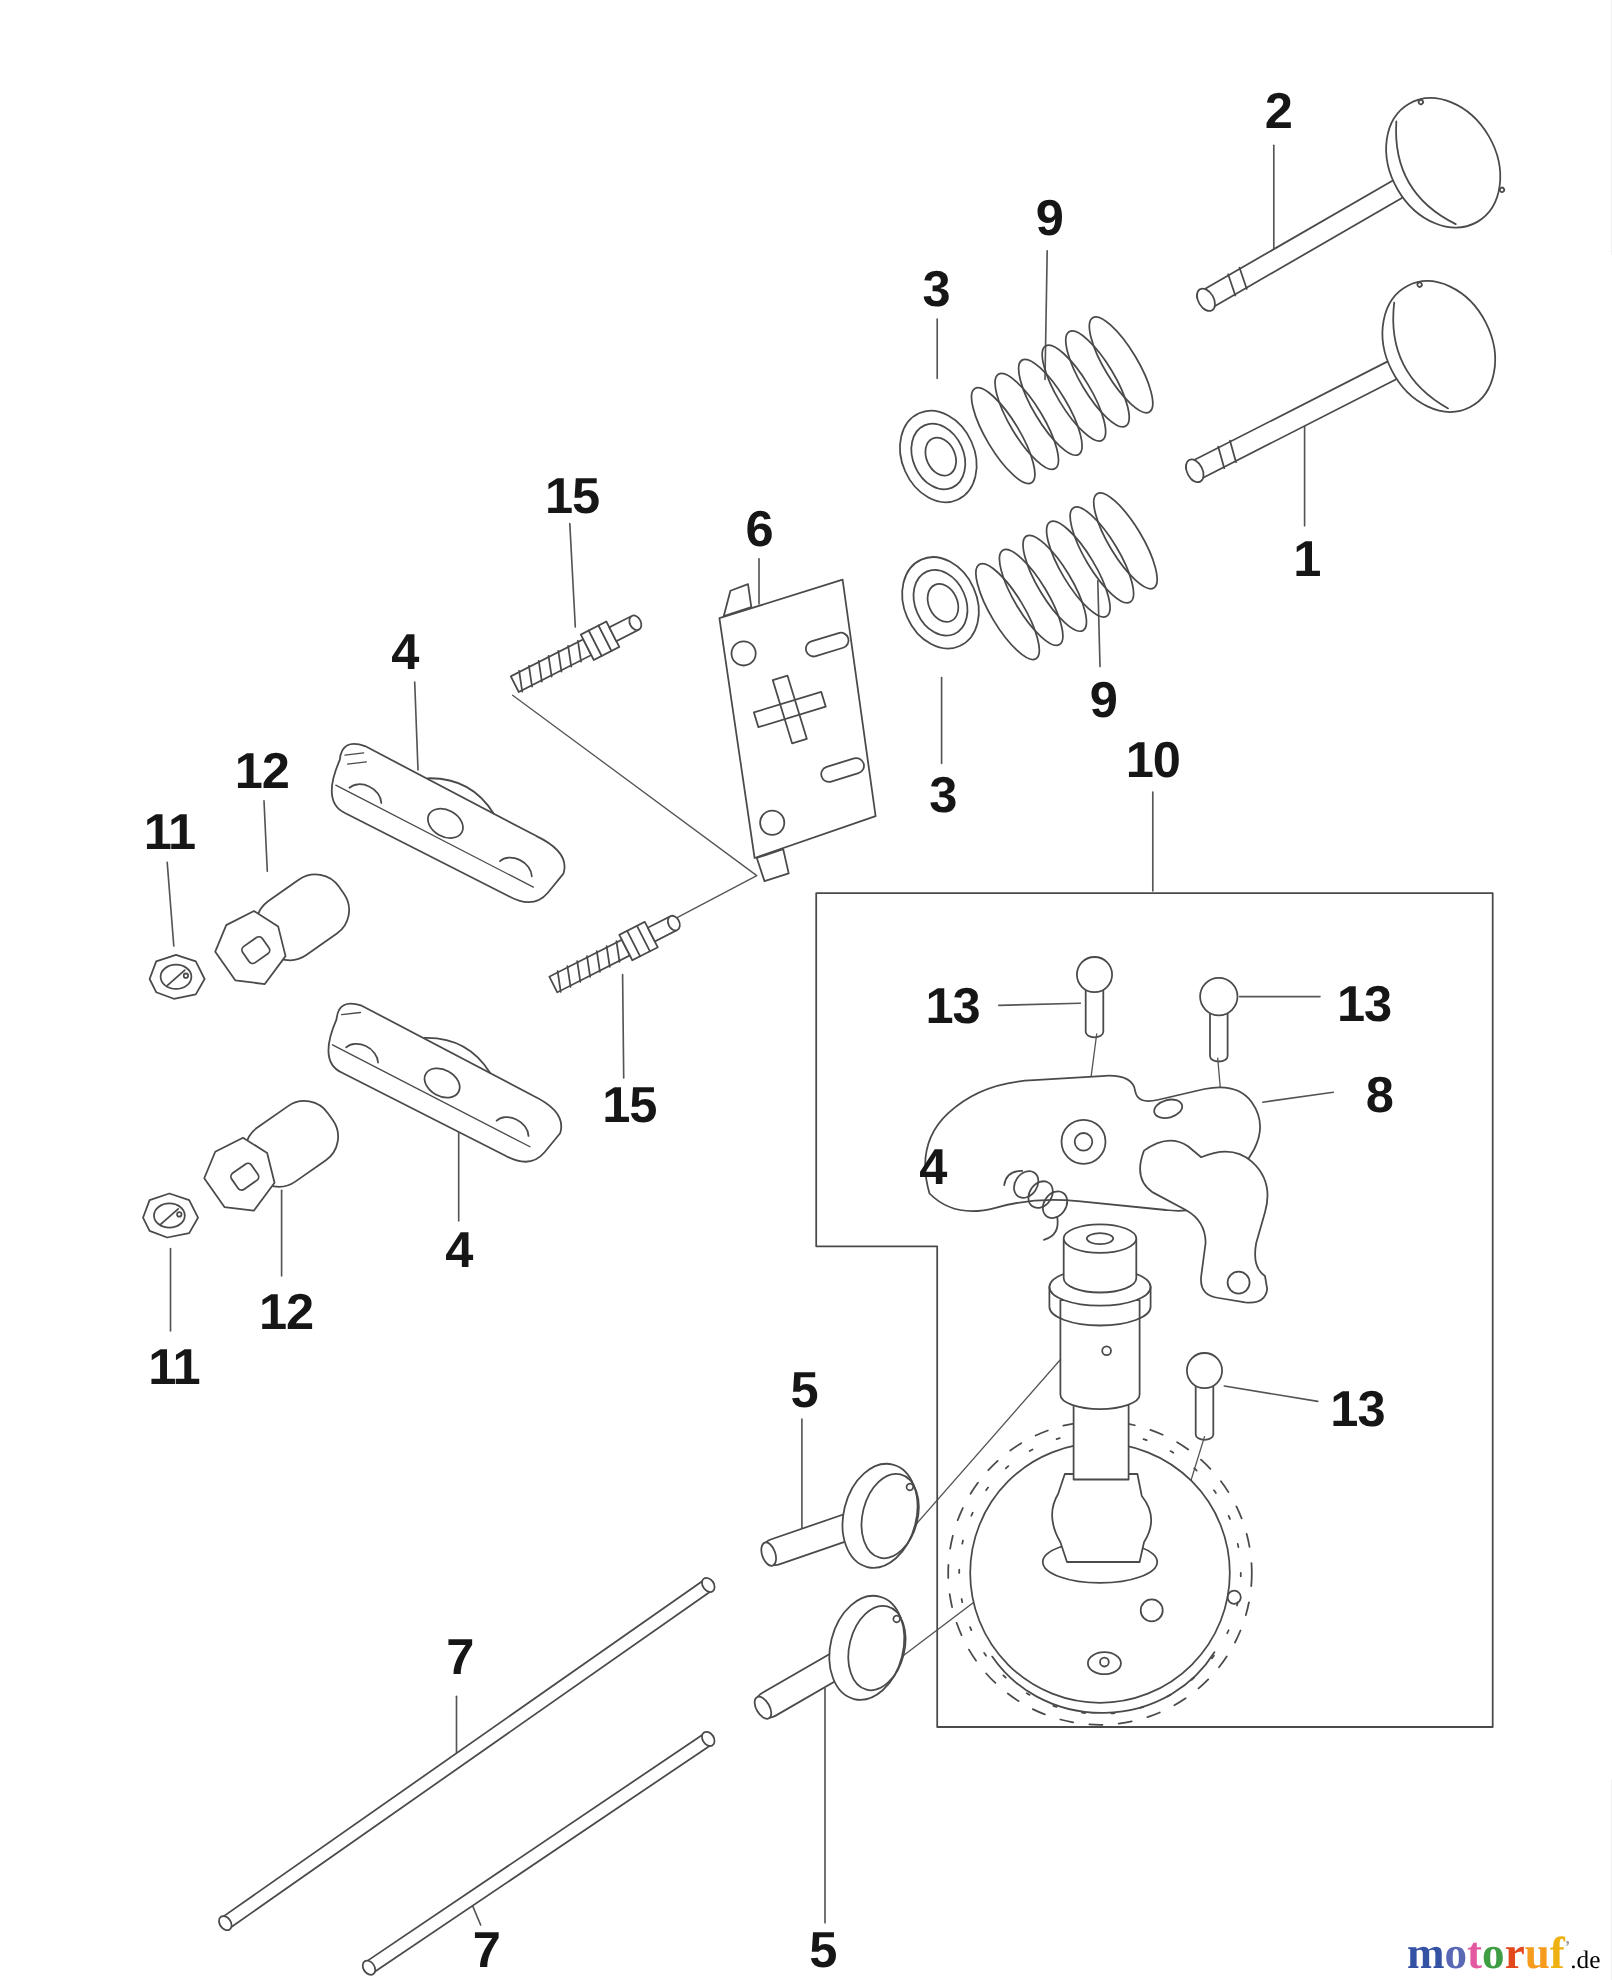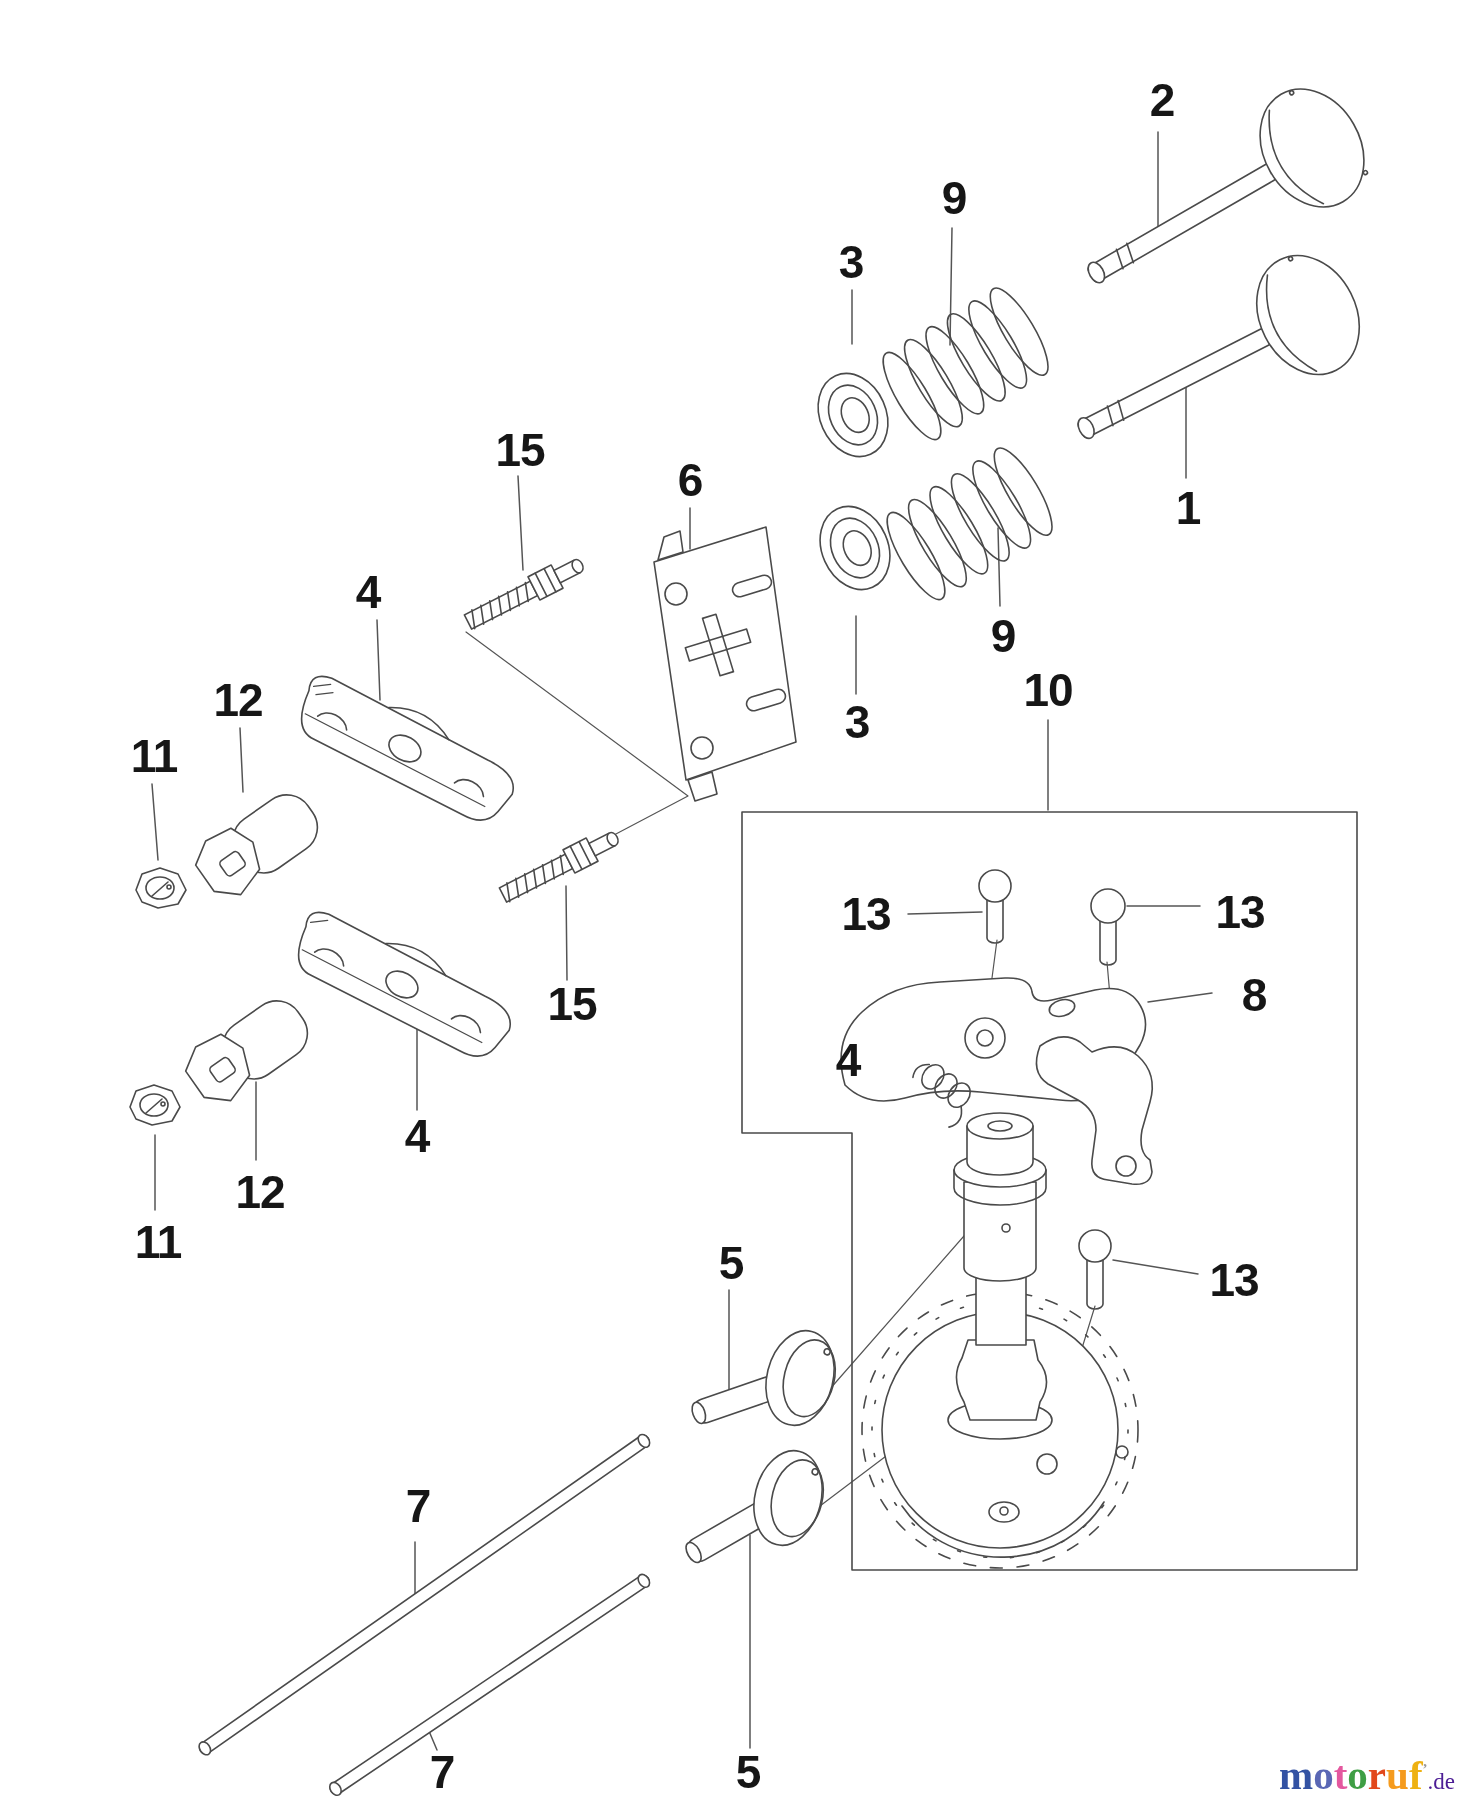--- a/index.html
+++ b/index.html
@@ -15,21 +15,21 @@
   .callout {
     position:absolute; transform:translate(-50%,-50%);
     font-size:46px; font-weight:600; color:#161616; letter-spacing:-1px;
     white-space:nowrap; line-height:1;
   }
   .logo {
     position:absolute; right:10px; bottom:4px;
     font-family:"Liberation Serif", serif; font-weight:700; font-size:41px;
     line-height:1; letter-spacing:0px; white-space:nowrap;
   }
-  .logo .tld { font-size:23px; font-weight:400; color:#4c1d95; }
+  .logo .tld { font-size:23px; font-weight:400; color:#000000; }
   .logo .mark { font-size:15px; color:#999; vertical-align:super; }
 </style>
 </head>
 <body>
 
 <div class="stage">
 
 <svg width="1465" height="1800" viewBox="0 0 1465 1800">
 
   <g>

